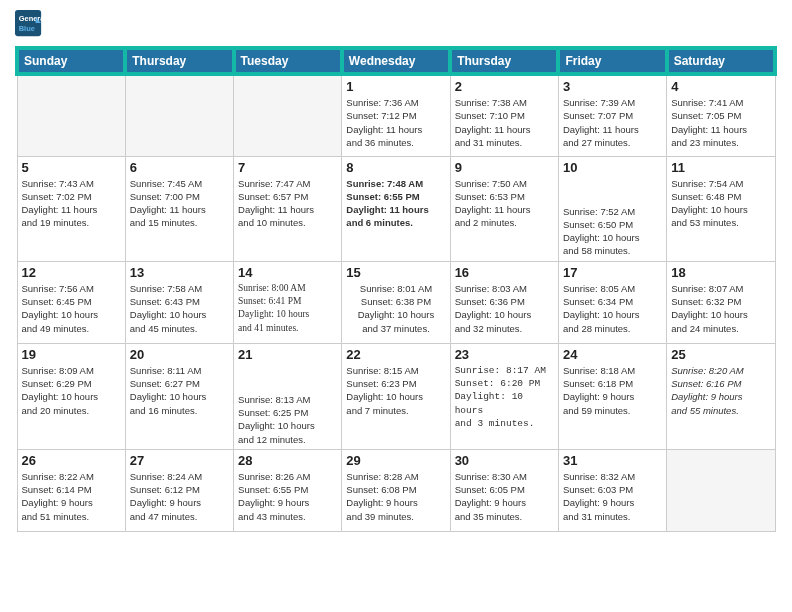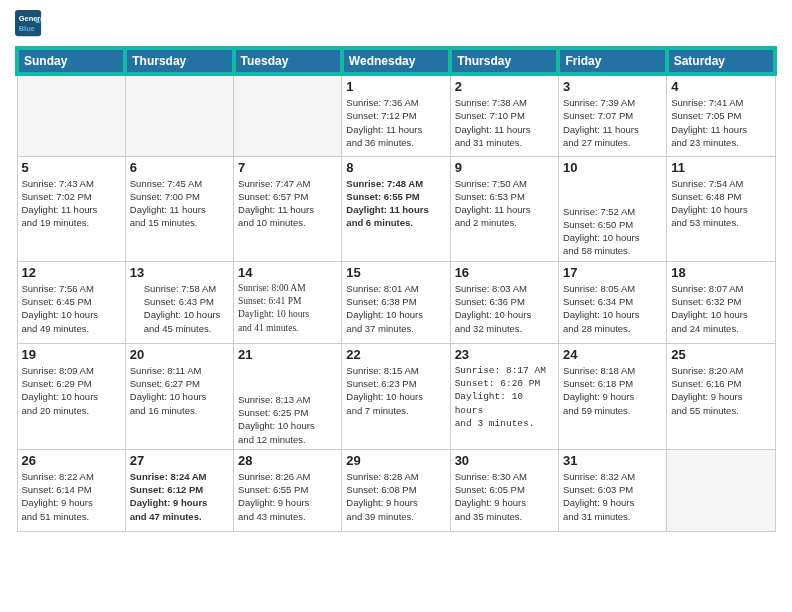--- a/index.html
+++ b/index.html
@@ -211,35 +211,35 @@
         <tr>
           <td>
             <span class="day-number">12</span>
             <div class="day-info" style="white-space: pre-line;">Sunrise: 7:56 AM
 Sunset: 6:45 PM
 Daylight: 10 hours
 and 49 minutes.</div>
           </td>
           <td>
             <span class="day-number">13</span>
-            <div class="day-info" style="white-space: pre-line; margin-left: 14px;">Sunrise: 7:58 AM
+            <div class="day-info" style="white-space: pre-line;">Sunrise: 7:58 AM
 Sunset: 6:43 PM
 Daylight: 10 hours
 and 45 minutes.</div>
           </td>
           <td>
             <span class="day-number">14</span>
             <div class="day-info" style="white-space: pre-line; font-family: Liberation Serif, serif;">Sunrise: 8:00 AM
 Sunset: 6:41 PM
 Daylight: 10 hours
 and 41 minutes.</div>
           </td>
           <td>
             <span class="day-number">15</span>
-            <div class="day-info" style="white-space: pre-line;">Sunrise: 8:01 AM
+            <div class="day-info" style="white-space: pre-line; text-align: center;">Sunrise: 8:01 AM
 Sunset: 6:38 PM
 Daylight: 10 hours
 and 37 minutes.</div>
           </td>
           <td>
             <span class="day-number">16</span>
             <div class="day-info" style="white-space: pre-line;">Sunrise: 8:03 AM
 Sunset: 6:36 PM
 Daylight: 10 hours
 and 32 minutes.</div>
@@ -297,37 +297,37 @@
           </td>
           <td>
             <span class="day-number">24</span>
             <div class="day-info" style="white-space: pre-line;">Sunrise: 8:18 AM
 Sunset: 6:18 PM
 Daylight: 9 hours
 and 59 minutes.</div>
           </td>
           <td>
             <span class="day-number">25</span>
-            <div class="day-info" style="white-space: pre-line;">Sunrise: 8:20 AM
+            <div class="day-info" style="white-space: pre-line; font-style: italic;">Sunrise: 8:20 AM
 Sunset: 6:16 PM
 Daylight: 9 hours
 and 55 minutes.</div>
           </td>
         </tr>
         <tr>
           <td>
             <span class="day-number">26</span>
             <div class="day-info" style="white-space: pre-line;">Sunrise: 8:22 AM
 Sunset: 6:14 PM
 Daylight: 9 hours
 and 51 minutes.</div>
           </td>
           <td>
             <span class="day-number">27</span>
-            <div class="day-info" style="white-space: pre-line; font-weight: bold;">Sunrise: 8:24 AM
+            <div class="day-info" style="white-space: pre-line;">Sunrise: 8:24 AM
 Sunset: 6:12 PM
 Daylight: 9 hours
 and 47 minutes.</div>
           </td>
           <td>
             <span class="day-number">28</span>
             <div class="day-info" style="white-space: pre-line;">Sunrise: 8:26 AM
 Sunset: 6:55 PM
 Daylight: 9 hours
 and 43 minutes.</div>

